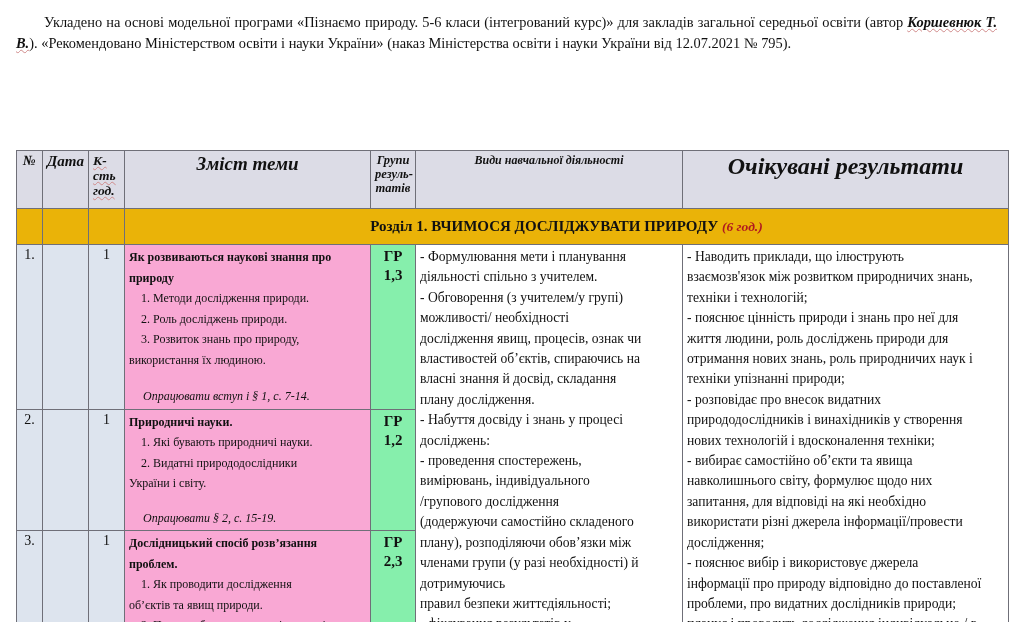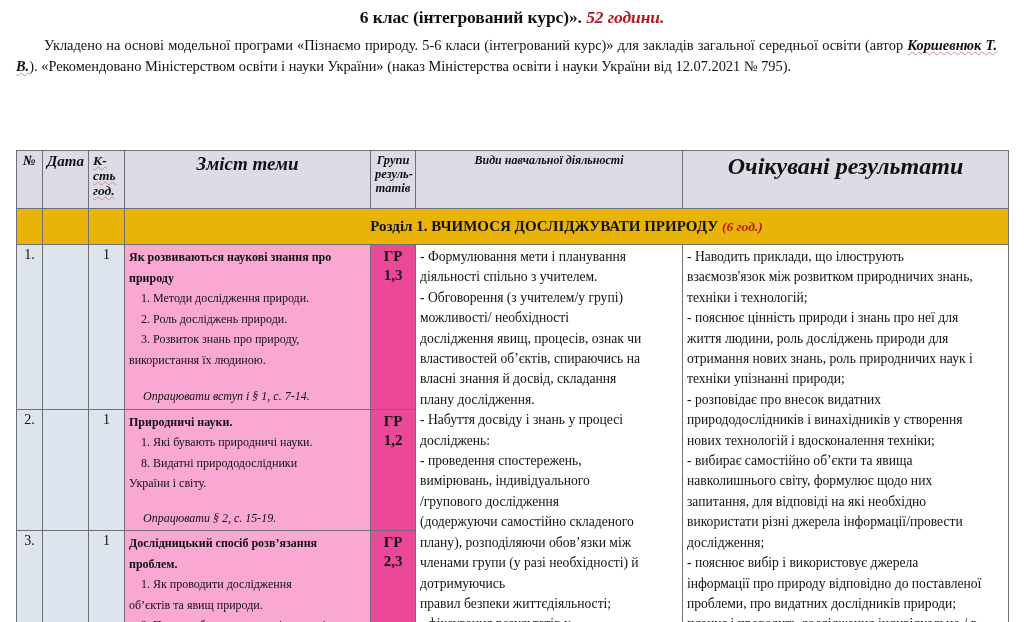--- a/index.html
+++ b/index.html
@@ -128,21 +128,21 @@
   td.c-topic .t-cont { display: block; }
   td.c-topic .t-note {
     font-style: italic;
     display: block;
     padding-left: 14px;
     margin-top: 16px;
   }
   td.c-topic .t-note.tight { margin-top: 14px; }
 
   td.c-gr {
-    background: #ec4899;
+    background: #86efac;
     text-align: center;
     font-weight: bold;
     font-size: 15px;
     line-height: 19px;
     padding-top: 3px;
   }
 
   td.c-act, td.c-res {
     background: #ffffff;
     font-size: 13.6px;
@@ -159,24 +159,20 @@
   col.w-groups { width: 45px; }
   col.w-act    { width: 267px; }
   col.w-res    { width: 326px; }
 </style>
 </head>
 <body>
 
 <div class="page">
 
   <div class="title-block">
-    <div class="title-line">
-      <span>6 клас (інтегрований курс)».</span>
-      <span class="hours">52 години.</span>
-    </div>
   </div>
 
   <div class="intro">
     <p><span>Укладено на основі модельної програми «Пізнаємо природу. 5-6 класи (інтегрований курс)» для закладів загальної середньої освіти (автор </span><span class="bi uw">Коршевнюк Т. В.</span><span>). «Рекомендовано Міністерством освіти і науки України» (наказ Міністерства освіти і науки України від 12.07.2021 № 795).</span></p>
   </div>
 
   <div class="tbl-wrap">
     <table class="ktp">
       <colgroup>
         <col class="w-num">
@@ -267,21 +263,21 @@
           </td>
         </tr>
 
         <tr>
           <td class="c-num">2.</td>
           <td class="c-date"></td>
           <td class="c-qty">1</td>
           <td class="c-topic">
             <span class="t-head">Природничі науки.</span>
             <span class="t-item">1. Які бувають природничі науки.</span>
-            <span class="t-item">8. Видатні природодослідники</span>
+            <span class="t-item">2. Видатні природодослідники</span>
             <span class="t-cont">України і світу.</span>
             <span class="t-note tight">Опрацювати § 2, с. 15-19.</span>
           </td>
           <td class="c-gr">ГР 1,2</td>
         </tr>
 
         <tr>
           <td class="c-num">3.</td>
           <td class="c-date"></td>
           <td class="c-qty">1</td>

